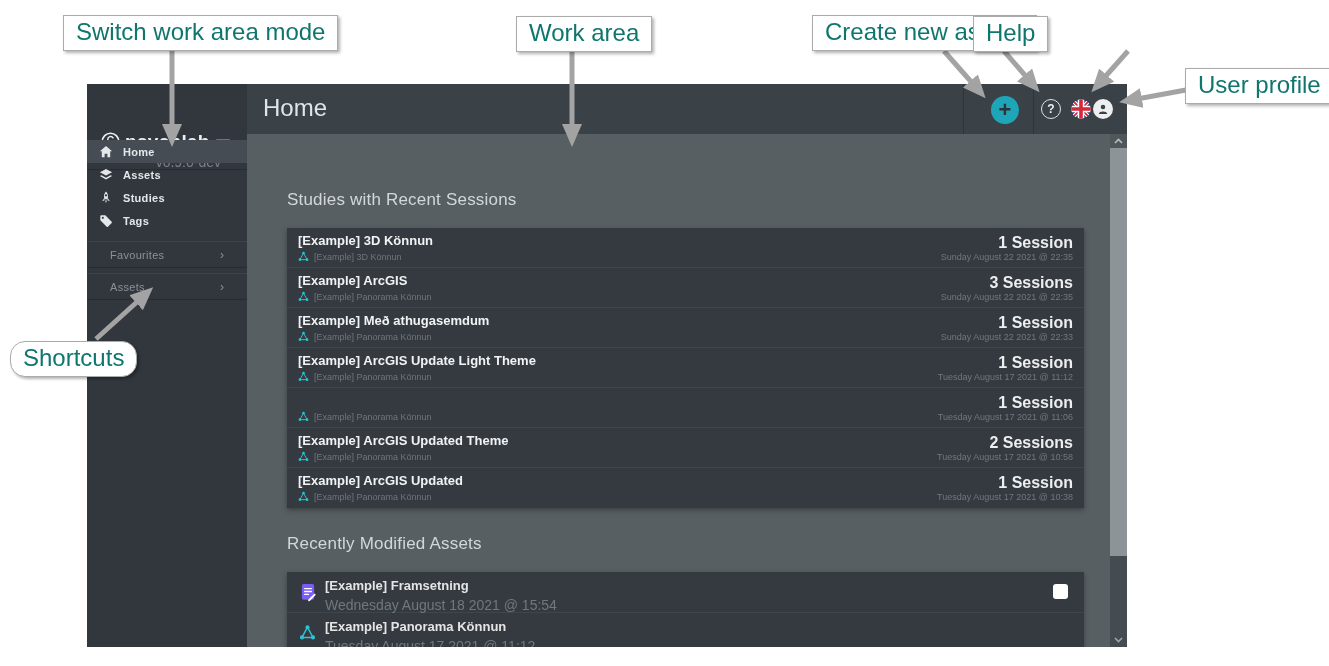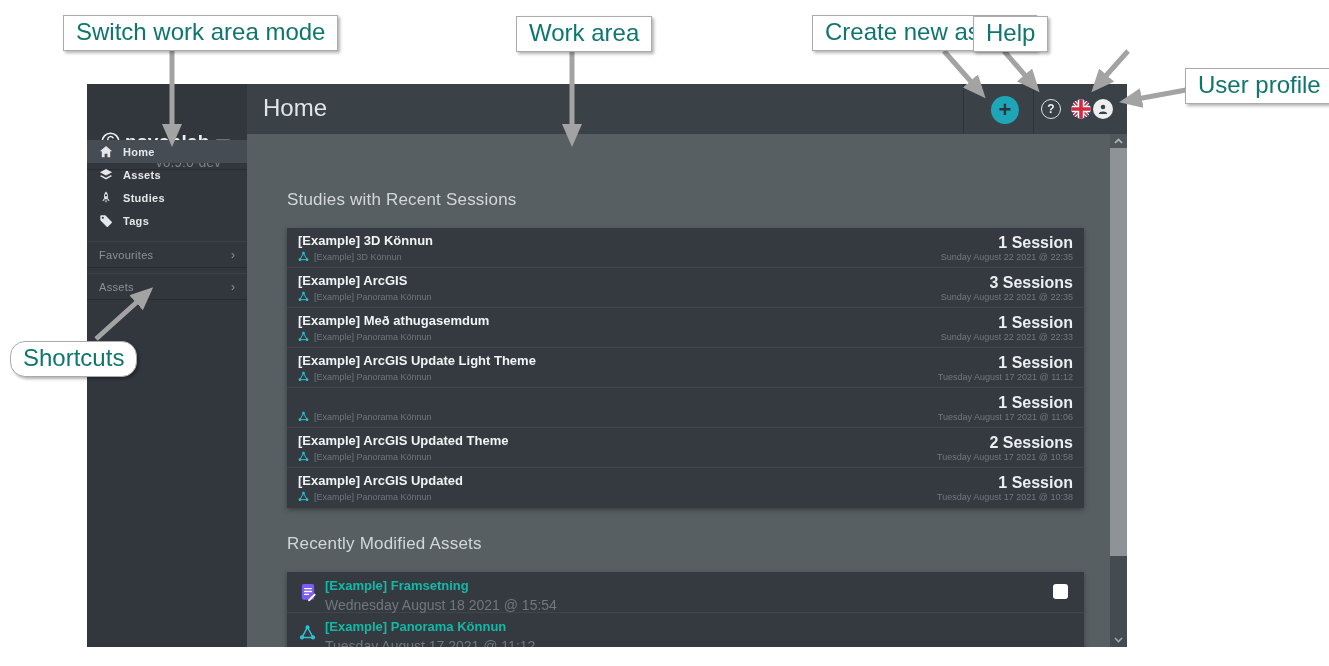--- a/index.html
+++ b/index.html
@@ -15,21 +15,21 @@
   .brand-row { position:relative; height:50px; border-bottom:1px solid #272c31;margin-top:36px; }
   .logo { position:absolute; left:14px; top:12px; }
   .brand { position:absolute; left:38px; top:11px; font-size:19px; font-weight:bold; color:#eceeef; letter-spacing:.3px; }
   .version { position:absolute; left:0; right:26px; top:34px; text-align:right; font-size:14px; color:#7b8187;padding-left:32px; }
   .collapse-btn { position:absolute; right:8px; top:16px; width:24px; height:18px; cursor:pointer; }
   .nav { position:absolute; top:56px; left:0; right:0; }
   .nav-item { display:flex; align-items:center; gap:10px; height:23px; padding-left:12px; cursor:pointer; }
   .nav-item.active { background:#454c54; }
   .nav-item .lbl { font-size:11px; font-weight:bold; color:#e4e7e9; letter-spacing:.3px; }
   .nav-item svg { flex:0 0 auto; }
-  .side-section { position:absolute; left:0; right:0; height:27px; display:flex; align-items:center; justify-content:space-between; padding:0 12px; border-top:1px solid #3c434a; border-bottom:1px solid #272c31; cursor:pointer;gap:26px; }
+  .side-section { position:absolute; left:0; right:0; height:27px; display:flex; align-items:center; justify-content:space-between; padding:0 23px; border-top:1px solid #3c434a; border-bottom:1px solid #272c31; cursor:pointer;gap:26px; }
   .side-section .lbl { font-size:11px; color:#8b9197; letter-spacing:.3px; }
   .side-section .chev { color:#8b9197; font-size:12px; }
 
   
   .topbar { position:absolute; left:160px; top:0; right:0; height:50px; background:#3a4147; z-index:1; }
   .page-title { position:absolute; left:16px; top:10px; font-size:24px; font-weight:300; color:#e2e5e8; }
   .tb-divider { position:absolute; top:0; bottom:0; width:1px; background:#2e3439; }
   .round-btn { position:absolute; border-radius:50%; cursor:pointer; }
   .plus-btn { left:744px; top:12px; width:28px; height:28px; background:#1fa5b8; display:flex; align-items:center; justify-content:center; }
   .plus-glyph { color:#2d333b; font-size:22px; font-weight:bold; line-height:26px; }
@@ -43,21 +43,21 @@
   .card { position:absolute; left:40px; width:797px; background:#343a40; box-shadow:0 2px 5px rgba(0,0,0,.35); }
   .srow { position:relative; height:40px; border-bottom:1px solid #3e454b; cursor:pointer; }
   .srow:last-child { border-bottom:none; }
   .srow .title { position:absolute; left:11px; top:5px; font-size:13px; font-weight:bold; color:#f1f3f4; }
   .srow .subwrap { position:absolute; left:11px; top:23px; display:flex; align-items:center; gap:5px; }
   .srow .subtitle { font-size:9px; color:#6e757b; }
   .srow .count { position:absolute; right:11px; top:6px; font-size:16px; font-weight:bold; color:#eceeef; }
   .srow .date { position:absolute; right:11px; top:24px; font-size:9px; color:#70777d; }
   .arow { position:relative; height:41px; border-bottom:1px solid #3e454b; cursor:pointer; }
   .arow .aicon { position:absolute; left:12px; top:11px; }
-  .arow .title { position:absolute; left:38px; top:6px; font-size:13px; font-weight:bold; color:#14b8a6; }
+  .arow .title { position:absolute; left:38px; top:6px; font-size:13px; font-weight:bold; color:#e5e5e5; }
   .arow .date { position:absolute; left:38px; top:25px; font-size:14px; color:#70777d; }
   .arow .checkbox { position:absolute; right:16px; top:12px; width:15px; height:15px; background:#fff; border-radius:3px; cursor:pointer; }
 
   
   .scrollbar { position:absolute; right:0; top:50px; width:17px; bottom:0; background:#454c51; z-index:3; }
   .sb-up { position:absolute; top:0; left:0; right:0; height:14px; background:#50575b; display:flex; align-items:center; justify-content:center; cursor:pointer; }
   .sb-thumb { position:absolute; top:14px; left:0; right:0; height:408px; background:#8d9397; cursor:pointer; }
   .sb-down { position:absolute; bottom:0; left:0; right:0; height:14px; display:flex; align-items:center; justify-content:center; cursor:pointer; }
 
   

